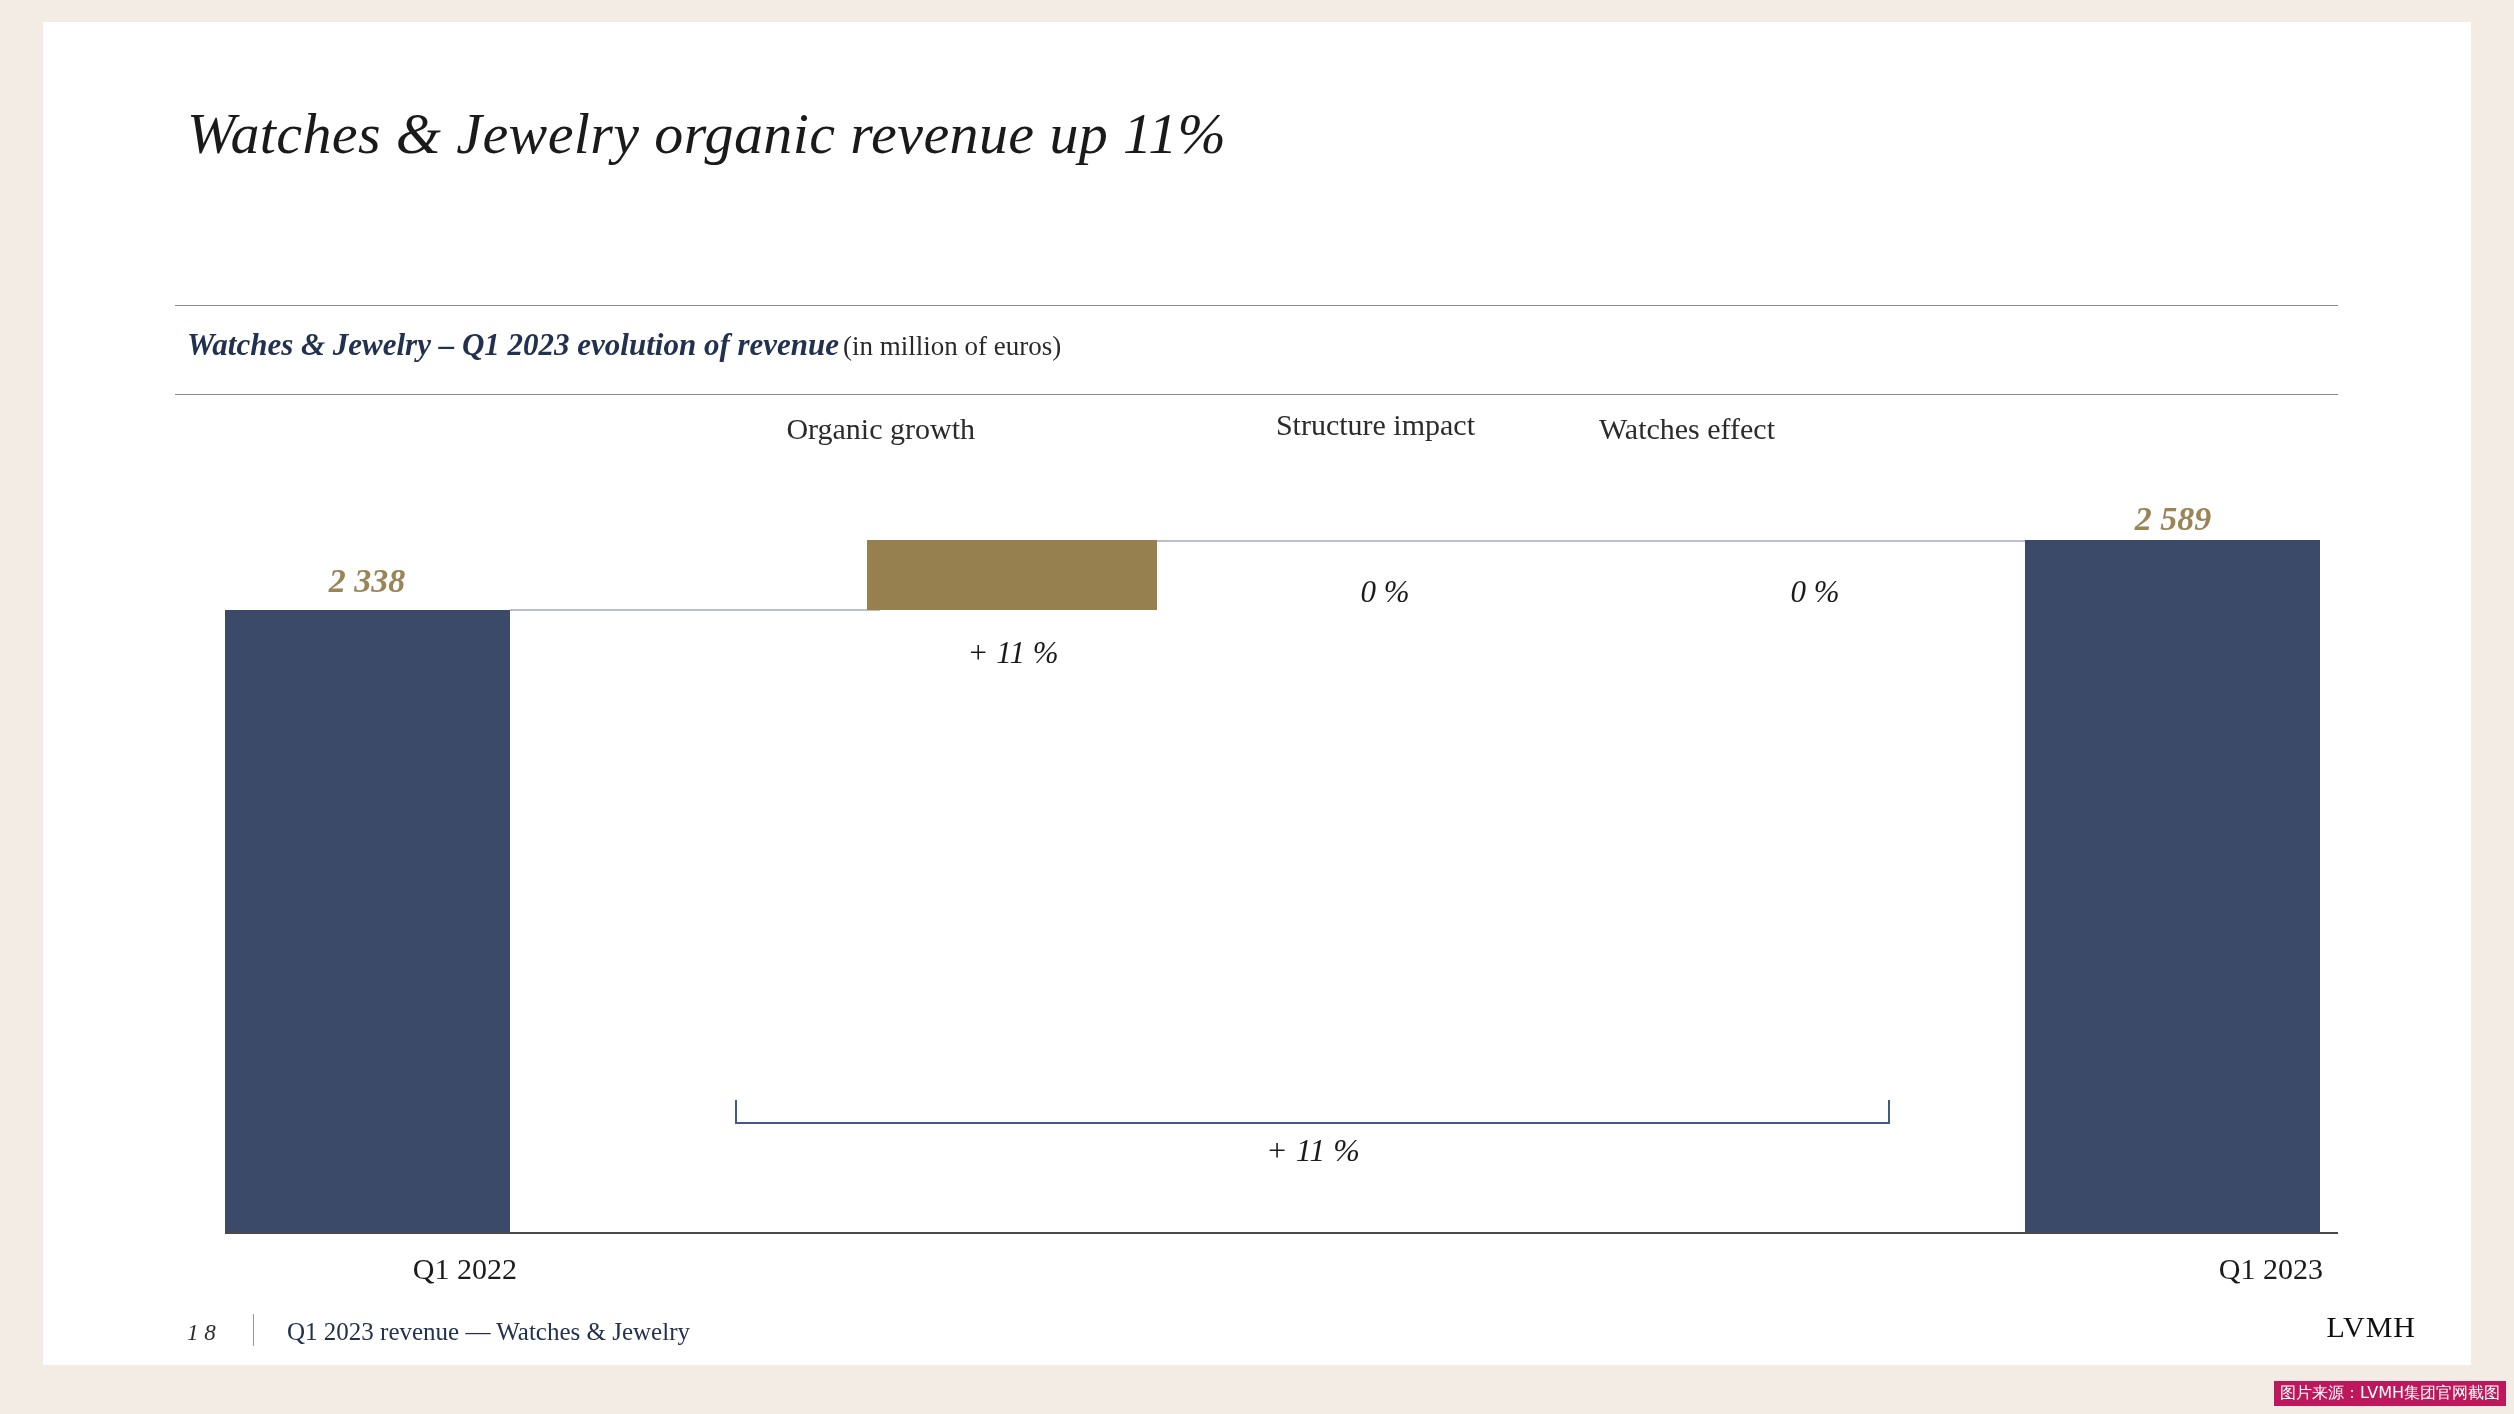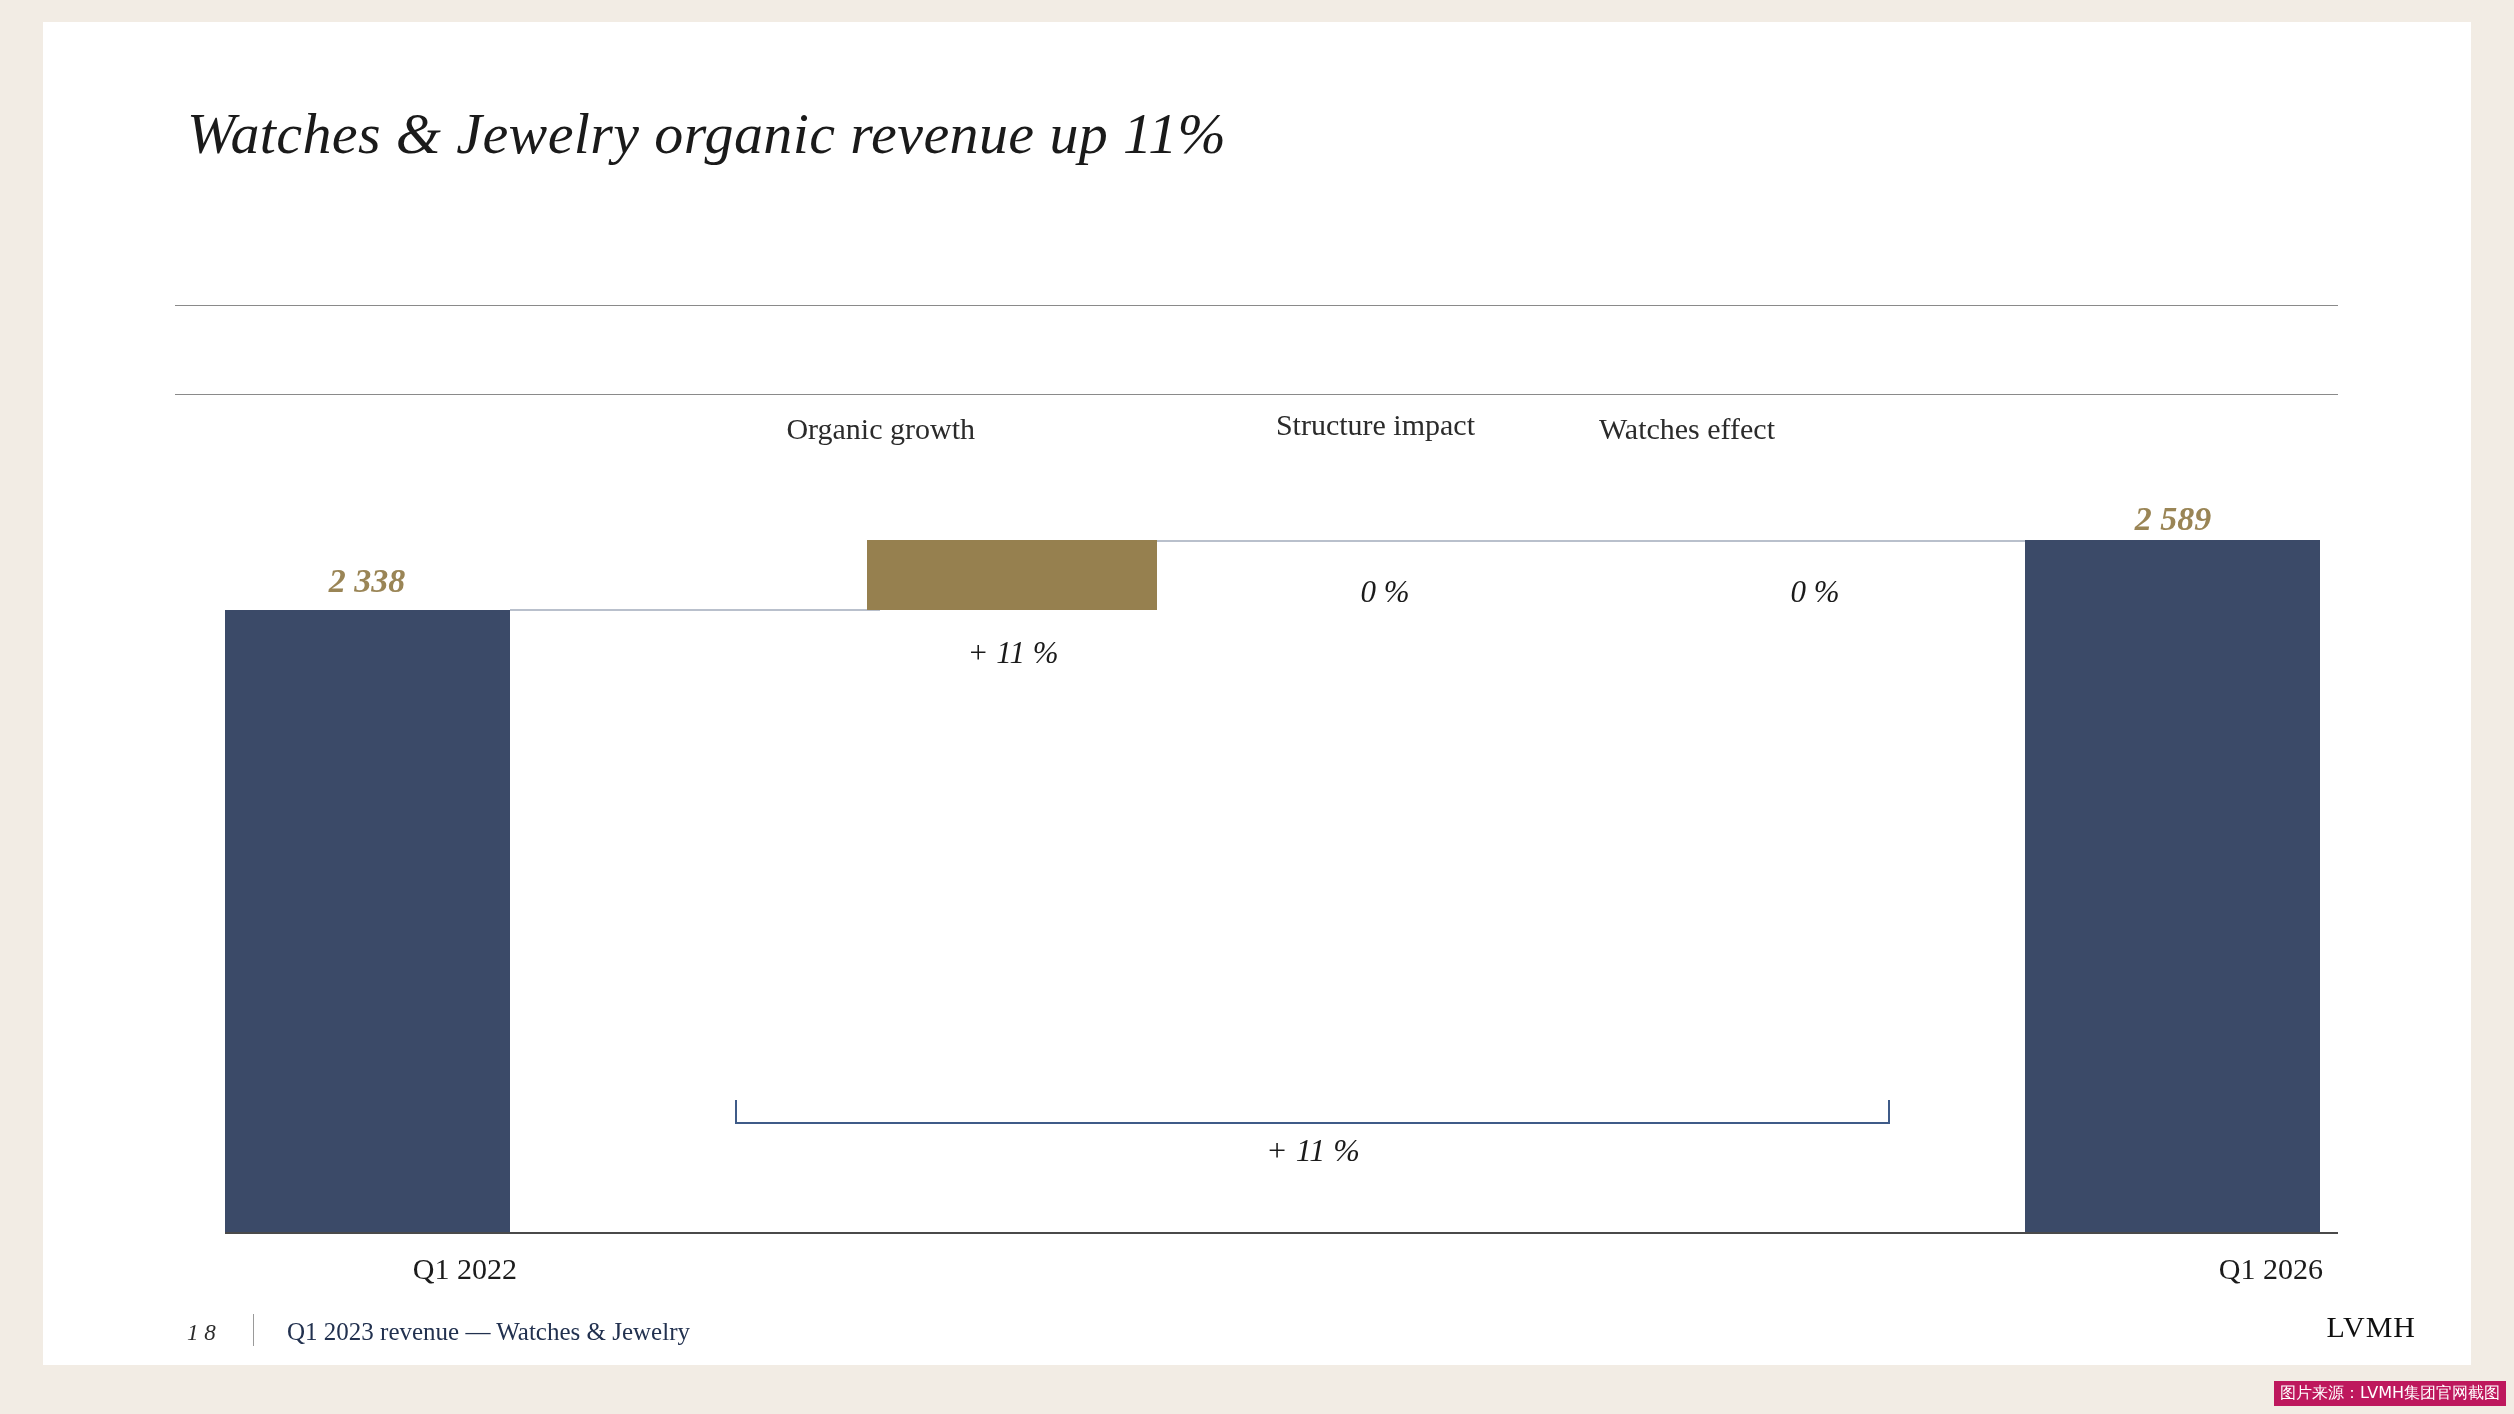--- a/index.html
+++ b/index.html
@@ -243,20 +243,24 @@
 <body>
 
 <div class="screen">
 
   <div class="slide">
 
     <div class="slide-title">Watches &amp; Jewelry organic revenue up 11%</div>
 
     <div class="rule rule-top"></div>
 
+    <div class="subtitle">
+      <span class="bold-italic">Watches &amp; Jewelry – Q1 2023 evolution of revenue</span>
+      <span class="units">(in million of euros)</span>
+    </div>
 
     <div class="rule rule-bottom"></div>
 
     <div class="chart">
 
       <div class="col-header" style="left:500px; top:-10px; width:300px;">Organic growth</div>
       <div class="col-header" style="left:1000px; top:-14px; width:300px;">Structure impact</div>
       <div class="col-header" style="left:1300px; top:-10px; width:300px;">Watches effect</div>
 
       <div class="connector" style="left:335px; top:187px; width:370px;"></div>
@@ -269,21 +273,21 @@
       <div class="value-label" style="left:42px; top:140px; width:300px;">2 338</div>
       <div class="value-label" style="left:1848px; top:78px; width:300px;text-align:center;">2 589</div>
 
       <div class="delta-label" style="left:688px; top:213px; width:300px;">+ 11 %</div>
       <div class="delta-label" style="left:1110px; top:152px; width:200px;">0 %</div>
       <div class="delta-label" style="left:1540px; top:152px; width:200px;">0 %</div>
 
       <div class="baseline"></div>
 
       <div class="axis-label" style="left:42px; top:830px; width:300px;">Q1 2022</div>
-      <div class="axis-label" style="left:1848px; top:830px; width:300px;">Q1 2026</div>
+      <div class="axis-label" style="left:1848px; top:830px; width:300px;">Q1 2023</div>
     </div>
 
     <div class="bracket">
       <div class="v-left"></div>
       <div class="h"></div>
       <div class="v-right"></div>
     </div>
     <div class="bracket-label">+ 11 %</div>
 
     <div class="footer-page">1 8</div>

